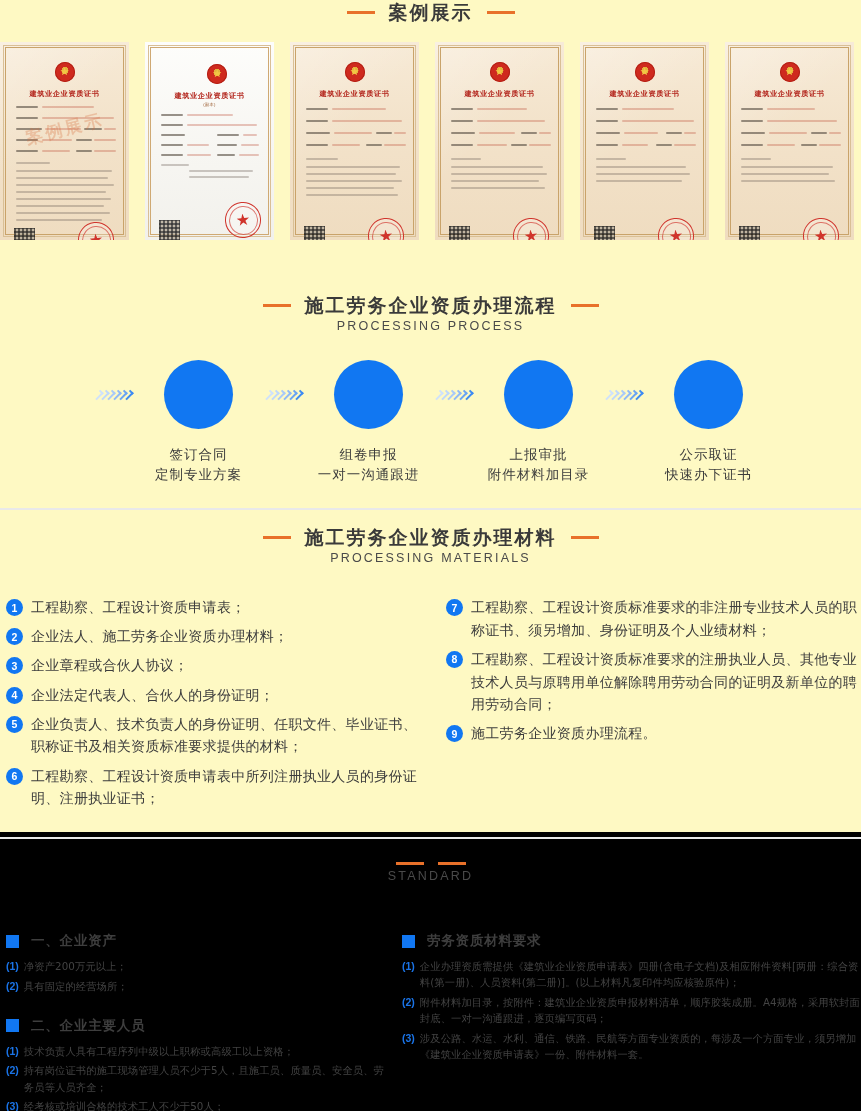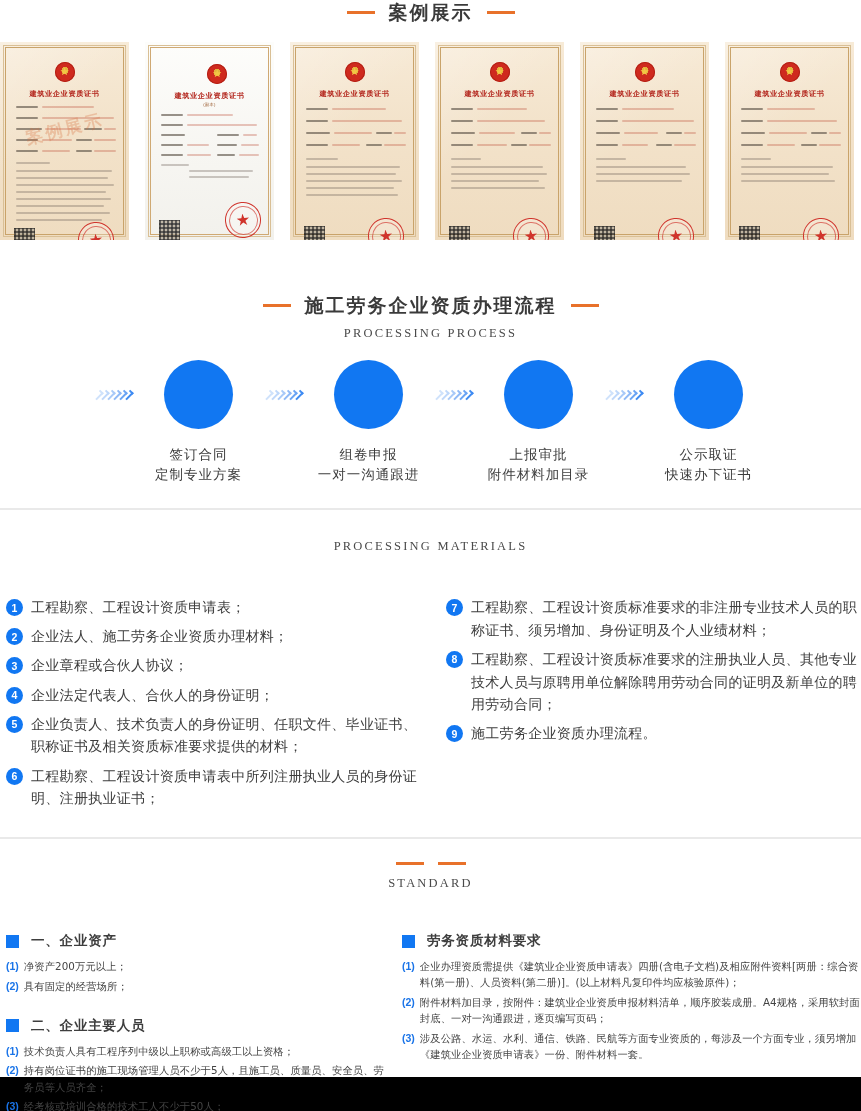--- a/index.html
+++ b/index.html
@@ -3,37 +3,37 @@
 <meta charset="utf-8">
 <style>
   * { box-sizing: border-box; margin: 0; padding: 0; }
   html, body {
     width: 861px;
     height: 1111px;
     background: #000000;
     font-family: "Liberation Sans", "DejaVu Sans", sans-serif;
     overflow: hidden;
   }
-  .page { position: relative; width: 861px; height: 1077px; background:#ffffff; }
+  .page { position: relative; width: 861px; height: 832px; background:#fef9c3; }
 
   
   .sec-head { text-align: center; }
   .sec-head .row {
     display: flex; align-items: center; justify-content: center; gap: 14px;
   }
   .dash { display:block; width: 28px; height: 3px; background: #e8712a; }
   .sec-cn {
     font-size: 19px; font-weight: 700; color: #3a3a3a;
     letter-spacing: 2px; line-height: 1;
     font-family: "DejaVu Sans", "Liberation Sans", sans-serif;
   }
   .sec-en {
-    margin-top: 11px; font-size: 12.5px; color: #4a4a4a;
+    margin-top: 4px; font-size: 12.5px; color: #4a4a4a;
     letter-spacing: 2.2px; font-weight: 400;
-    font-family: Liberation Serif, serif;
+    font-family: Liberation Sans, sans-serif;
   }
 
   
   .top-title { padding-top: 3px; }
 
   
   .certs { position:absolute; top: 42px; left:0; width: 861px; height: 198px;
            display:flex; gap: 16px; }
   .cert {
     position: relative; width: 129px; height: 198px; flex: 0 0 129px;
@@ -477,20 +477,25 @@
     <div class="step">
       <div class="circle"></div>
       <div class="step-t1">公示取证</div>
       <div class="step-t2">快速办下证书</div>
     </div>
   </div>
 
   <div class="hr a"></div>
 
   <div class="sec-head mat-head">
+    <div class="row">
+      <span class="dash"></span>
+      <span class="sec-cn">施工劳务企业资质办理材料</span>
+      <span class="dash"></span>
+    </div>
     <div class="sec-en">PROCESSING MATERIALS</div>
   </div>
 
   <div class="mat-cols">
     <div class="mat-col">
       <div class="mat-item">
         <span class="badge">1</span>
         <span class="mat-text">工程勘察、工程设计资质申请表；</span>
       </div>
       <div class="mat-item">

